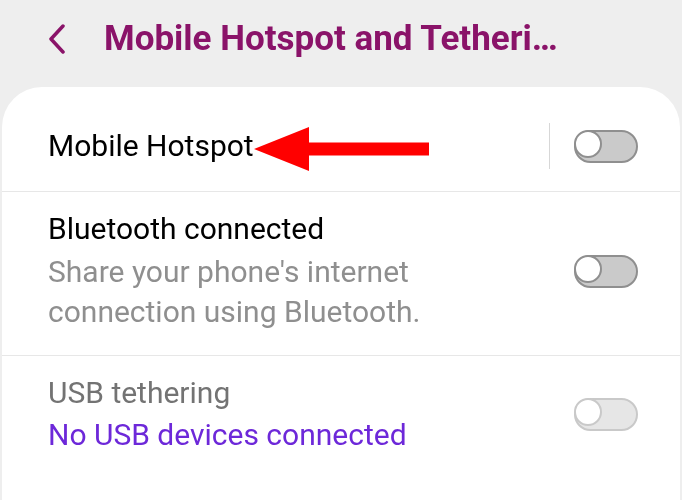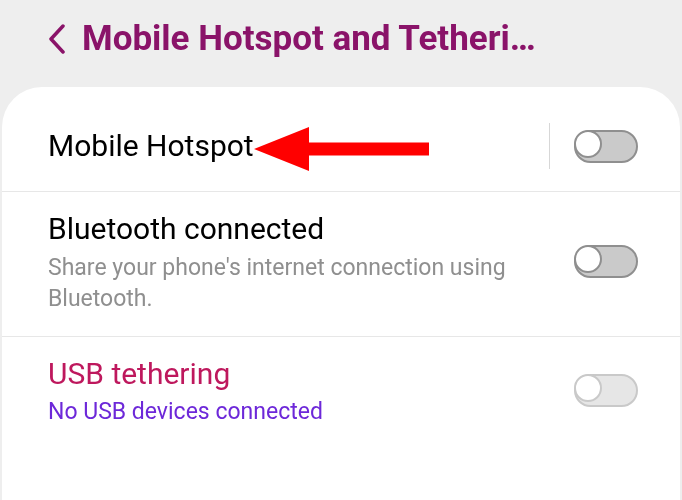--- a/index.html
+++ b/index.html
@@ -7,21 +7,21 @@
       width: 682px;
       height: 500px;
       background: #eeeeee;
       font-family: -apple-system, BlinkMacSystemFont, 'Segoe UI', Roboto, sans-serif;
       overflow: hidden;
     }
     .header {
       display: flex;
       align-items: center;
       padding: 18px 24px 24px 46px;
-      gap: 14px;
+      gap: 36px;
     }
     .back-btn {
       width: 22px;
       height: 38px;
       display: flex;
       align-items: center;
       justify-content: center;
       cursor: pointer;
     }
     .back-btn svg { display: block; }
@@ -49,26 +49,26 @@
     }
     .row:last-child { border-bottom: none; }
     .row-text { flex: 1; padding-right: 12px; }
     .row-title {
       font-size: 30px;
       font-weight: 400;
       color: #000;
       line-height: 1.25;
     }
     .row-sub {
-      font-size: 23px;
+      font-size: 30px;
       color: #8f8f8f;
       line-height: 1.35;
       margin-top: 4px;
     }
-    .row.disabled .row-title { color: #be185d; }
+    .row.disabled .row-title { color: #737373; }
     .row.disabled .row-sub { color: #6d28d9; }
     .toggle {
       width: 64px;
       height: 33px;
       border-radius: 20px;
       border: 2.5px solid #8f8f8f;
       background: #cacaca;
       position: relative;
       cursor: pointer;
       flex-shrink: 0;

